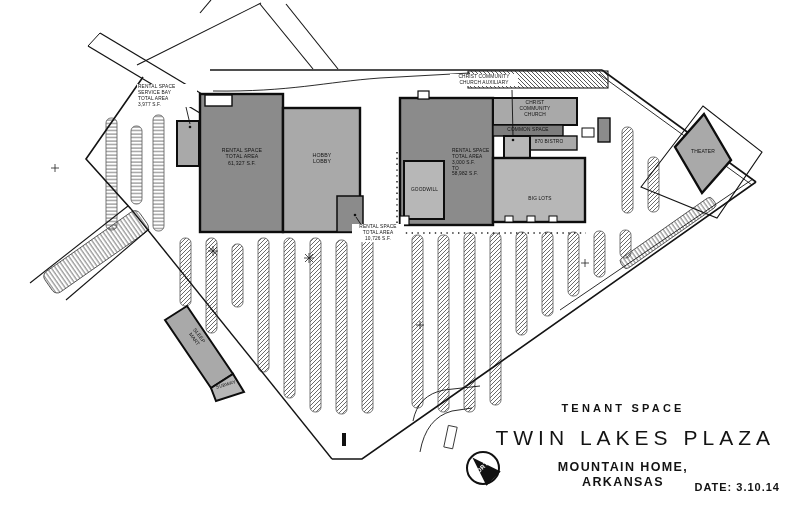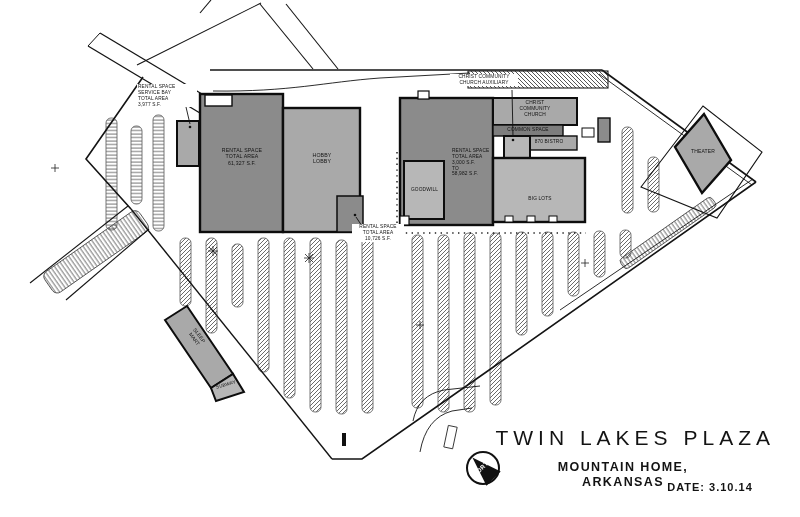--- a/index.html
+++ b/index.html
@@ -2,21 +2,21 @@
 <html style="--c-dark: #8b8b8b; --c-med: #a9a9a9; --c-light: #b7b7b7; --c-strip: #7d7d7d; --c-line: #141414;"><head>
 <meta charset="utf-8">
 <style>
   html,body{margin:0;padding:0;background:#fff;}
   .sheet{position:relative;width:800px;height:517px;background:#fff;overflow:hidden;
          font-family:"Liberation Sans",sans-serif;}
   .sheet svg{position:absolute;left:0;top:0;}
   .lbl{position:absolute;color:#131313;line-height:1.22;white-space:pre-line;
        letter-spacing:.15px;text-align:center;z-index:2;}
   .ta-l{text-align:left}
-  .ta-r{}
+  .ta-r{text-align:right}
   .bg-w{background:#fff;padding:0 1px}
   .title-sub{font-size:11px;letter-spacing:3.2px;font-weight:bold;}
   .title-main{font-size:21px;letter-spacing:5px;font-weight:normal;text-align:right;}
   .title-loc{font-size:12.5px;letter-spacing:1.4px;font-weight:bold;text-align:center;}
   .title-date{font-size:11px;letter-spacing:1px;font-weight:bold;}
   .north-txt{font-size:6px;color:#fff;font-weight:bold;letter-spacing:.5px;}
 </style>
 </head>
 <body>
 
@@ -201,18 +201,19 @@
 
 <div class="lbl" style="left:500px;top:196px;width:80px;font-size:4.8px">BIG LOTS</div>
 
 <div class="lbl" style="left:675px;top:148px;width:56px;font-size:5px">THEATER</div>
 
 <div class="lbl" style="left:176px;top:331px;width:42px;font-size:5px;transform:rotate(53deg)">SLEEP
 MART</div>
 
 <div class="lbl" style="left:205px;top:382px;width:42px;font-size:4.6px;transform:rotate(-16deg)">SUBWAY</div>
 
+<div class="lbl title-sub" style="left:553px;top:402px;width:140px">TENANT SPACE</div>
 <div class="lbl title-main" style="left:470px;top:425px;width:305px">TWIN LAKES PLAZA</div>
 <div class="lbl title-loc" style="left:533px;top:460px;width:180px">MOUNTAIN HOME, ARKANSAS</div>
 <div class="lbl title-date ta-r" style="left:640px;top:481px;width:140px">DATE: 3.10.14</div>
 <div class="lbl north-txt" style="left:463px;top:464px;width:40px;transform:rotate(-45deg)">NORTH</div>
 
 </div>
 
 </body></html>

